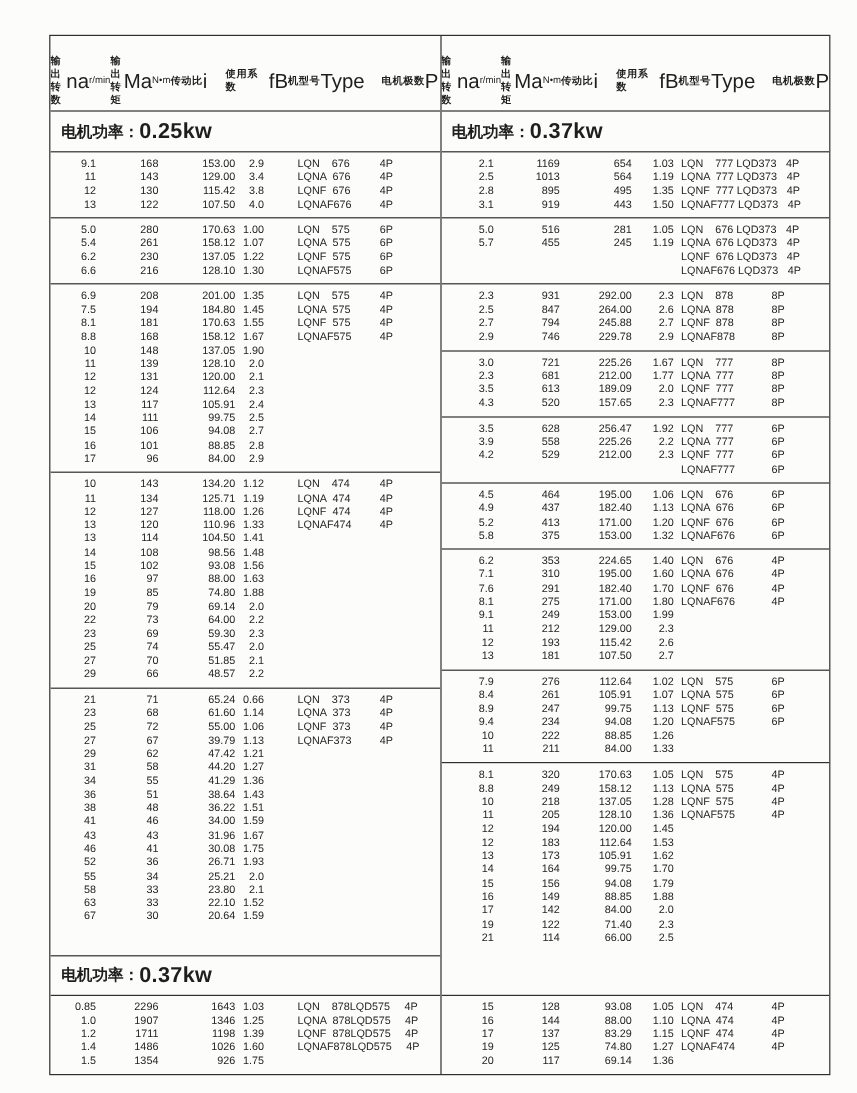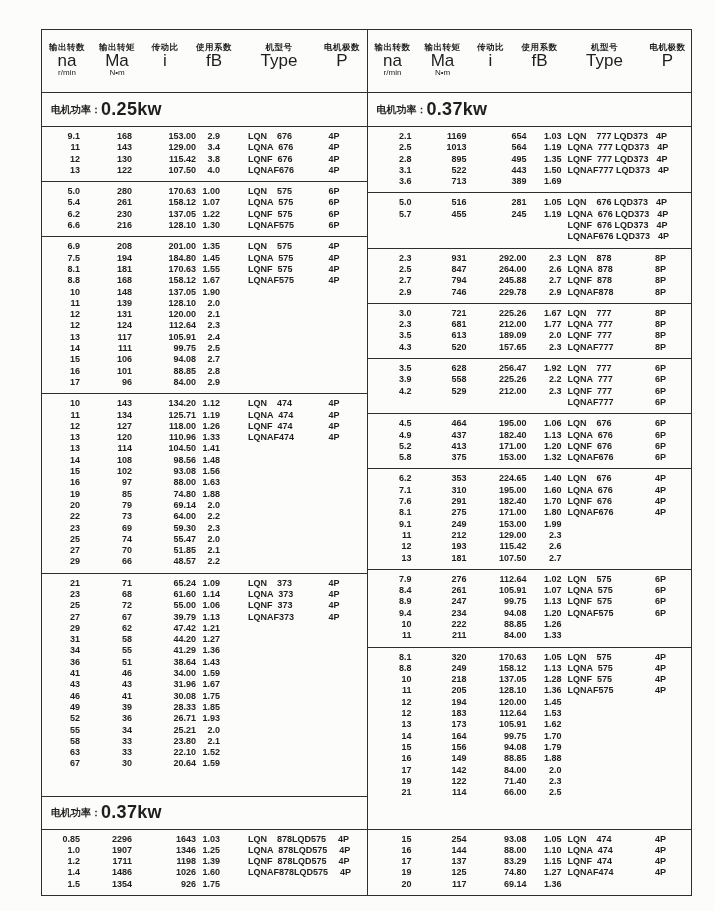--- a/index.html
+++ b/index.html
@@ -21,35 +21,35 @@
   }
   .half { width:50%; display:flex; flex-direction:column; overflow:hidden; }
   .half.right { border-left:1px solid #2f2f2f; }
 
   
   .thead {
     height:63px; flex:none;
     border-bottom:1px solid #2f2f2f;
     display:flex; padding-top:12px;
   }
-  .th { display:flex; flex-direction:column; align-items:center; flex:none; }
+  .th { display:flex; align-items:center; flex:none; }
   .th-0{width:50px}.th-1{width:50px}.th-2{width:46px}.th-3{width:52px}.th-4{width:78px}.th-5{width:48px}
   .zh   { font-size:8.5px; line-height:11px; letter-spacing:0.5px; font-weight:bold; }
   .sym  { font-size:17px; line-height:15px; }
   .unit { font-size:8px; line-height:10px; }
 
   
   .sec + .sec { border-top:1px solid #2f2f2f; }
   .push { margin-top:auto; }
 
   .power-row { height:33px; flex:none; display:flex; align-items:center; padding-left:9px; }
-  .power-label { font-size:10px; font-weight:bold; }
+  .power-label { font-size:13px; font-weight:bold; }
   .power-value { font-size:18px; font-weight:bold; letter-spacing:0.3px; }
 
-  .block { padding:4px 0 5px 0; flex:none;font-weight:bold; }
+  .block { padding:4px 12px 5px 0; flex:none; }
   .row { display:flex; height:11.3px; line-height:11.5px; font-size:9px; }
   .c { flex:none; }
   .c0 { width:38px; text-align:right; }
   .c1 { width:52px; text-align:right; }
   .c2 { width:64px; text-align:right; }
   .c3 { width:24px; text-align:right; }
   .c4 { flex:1 1 auto; padding-left:28px; white-space:pre; text-align:left; }
   .c5 { width:50px; padding-left:12px; text-align:left; }
   .right .c0 { width:44px; }
   .right .c1 { width:55px; }
@@ -395,21 +395,21 @@
             <span class="c c3">2.2</span>
             <span class="c c4"></span>
             <span class="c c5"></span>
           </div>
         </div>
         <div class="sec block">
           <div class="row">
             <span class="c c0">21</span>
             <span class="c c1">71</span>
             <span class="c c2">65.24</span>
-            <span class="c c3">1.09</span>
+            <span class="c c3">0.66</span>
             <span class="c c4">LQN    373</span>
             <span class="c c5">4P</span>
           </div>
           <div class="row">
             <span class="c c0">23</span>
             <span class="c c1">68</span>
             <span class="c c2">61.60</span>
             <span class="c c3">1.14</span>
             <span class="c c4">LQNA  373</span>
             <span class="c c5">4P</span>
@@ -456,48 +456,48 @@
           </div>
           <div class="row">
             <span class="c c0">36</span>
             <span class="c c1">51</span>
             <span class="c c2">38.64</span>
             <span class="c c3">1.43</span>
             <span class="c c4"></span>
             <span class="c c5"></span>
           </div>
           <div class="row">
+            <span class="c c0">38</span>
+            <span class="c c1">48</span>
+            <span class="c c2">36.22</span>
+            <span class="c c3">1.51</span>
+            <span class="c c4"></span>
+            <span class="c c5"></span>
+          </div>
+          <div class="row">
             <span class="c c0">41</span>
             <span class="c c1">46</span>
             <span class="c c2">34.00</span>
             <span class="c c3">1.59</span>
             <span class="c c4"></span>
             <span class="c c5"></span>
           </div>
           <div class="row">
             <span class="c c0">43</span>
             <span class="c c1">43</span>
             <span class="c c2">31.96</span>
             <span class="c c3">1.67</span>
             <span class="c c4"></span>
             <span class="c c5"></span>
           </div>
           <div class="row">
             <span class="c c0">46</span>
             <span class="c c1">41</span>
             <span class="c c2">30.08</span>
             <span class="c c3">1.75</span>
-            <span class="c c4"></span>
-            <span class="c c5"></span>
-          </div>
-          <div class="row">
-            <span class="c c0">49</span>
-            <span class="c c1">39</span>
-            <span class="c c2">28.33</span>
-            <span class="c c3">1.85</span>
             <span class="c c4"></span>
             <span class="c c5"></span>
           </div>
           <div class="row">
             <span class="c c0">52</span>
             <span class="c c1">36</span>
             <span class="c c2">26.71</span>
             <span class="c c3">1.93</span>
             <span class="c c4"></span>
             <span class="c c5"></span>
@@ -640,33 +640,25 @@
           <div class="row">
             <span class="c c0">2.8</span>
             <span class="c c1">895</span>
             <span class="c c2">495</span>
             <span class="c c3">1.35</span>
             <span class="c c4">LQNF  777 LQD373</span>
             <span class="c c5">4P</span>
           </div>
           <div class="row">
             <span class="c c0">3.1</span>
-            <span class="c c1">522</span>
+            <span class="c c1">919</span>
             <span class="c c2">443</span>
             <span class="c c3">1.50</span>
             <span class="c c4">LQNAF777 LQD373</span>
             <span class="c c5">4P</span>
-          </div>
-          <div class="row">
-            <span class="c c0">3.6</span>
-            <span class="c c1">713</span>
-            <span class="c c2">389</span>
-            <span class="c c3">1.69</span>
-            <span class="c c4"></span>
-            <span class="c c5"></span>
           </div>
         </div>
         <div class="sec block">
           <div class="row">
             <span class="c c0">5.0</span>
             <span class="c c1">516</span>
             <span class="c c2">281</span>
             <span class="c c3">1.05</span>
             <span class="c c4">LQN    676 LQD373</span>
             <span class="c c5">4P</span>
@@ -1050,21 +1042,21 @@
             <span class="c c1">114</span>
             <span class="c c2">66.00</span>
             <span class="c c3">2.5</span>
             <span class="c c4"></span>
             <span class="c c5"></span>
           </div>
         </div>
         <div class="sec block push">
           <div class="row">
             <span class="c c0">15</span>
-            <span class="c c1">254</span>
+            <span class="c c1">128</span>
             <span class="c c2">93.08</span>
             <span class="c c3">1.05</span>
             <span class="c c4">LQN    474</span>
             <span class="c c5">4P</span>
           </div>
           <div class="row">
             <span class="c c0">16</span>
             <span class="c c1">144</span>
             <span class="c c2">88.00</span>
             <span class="c c3">1.10</span>

